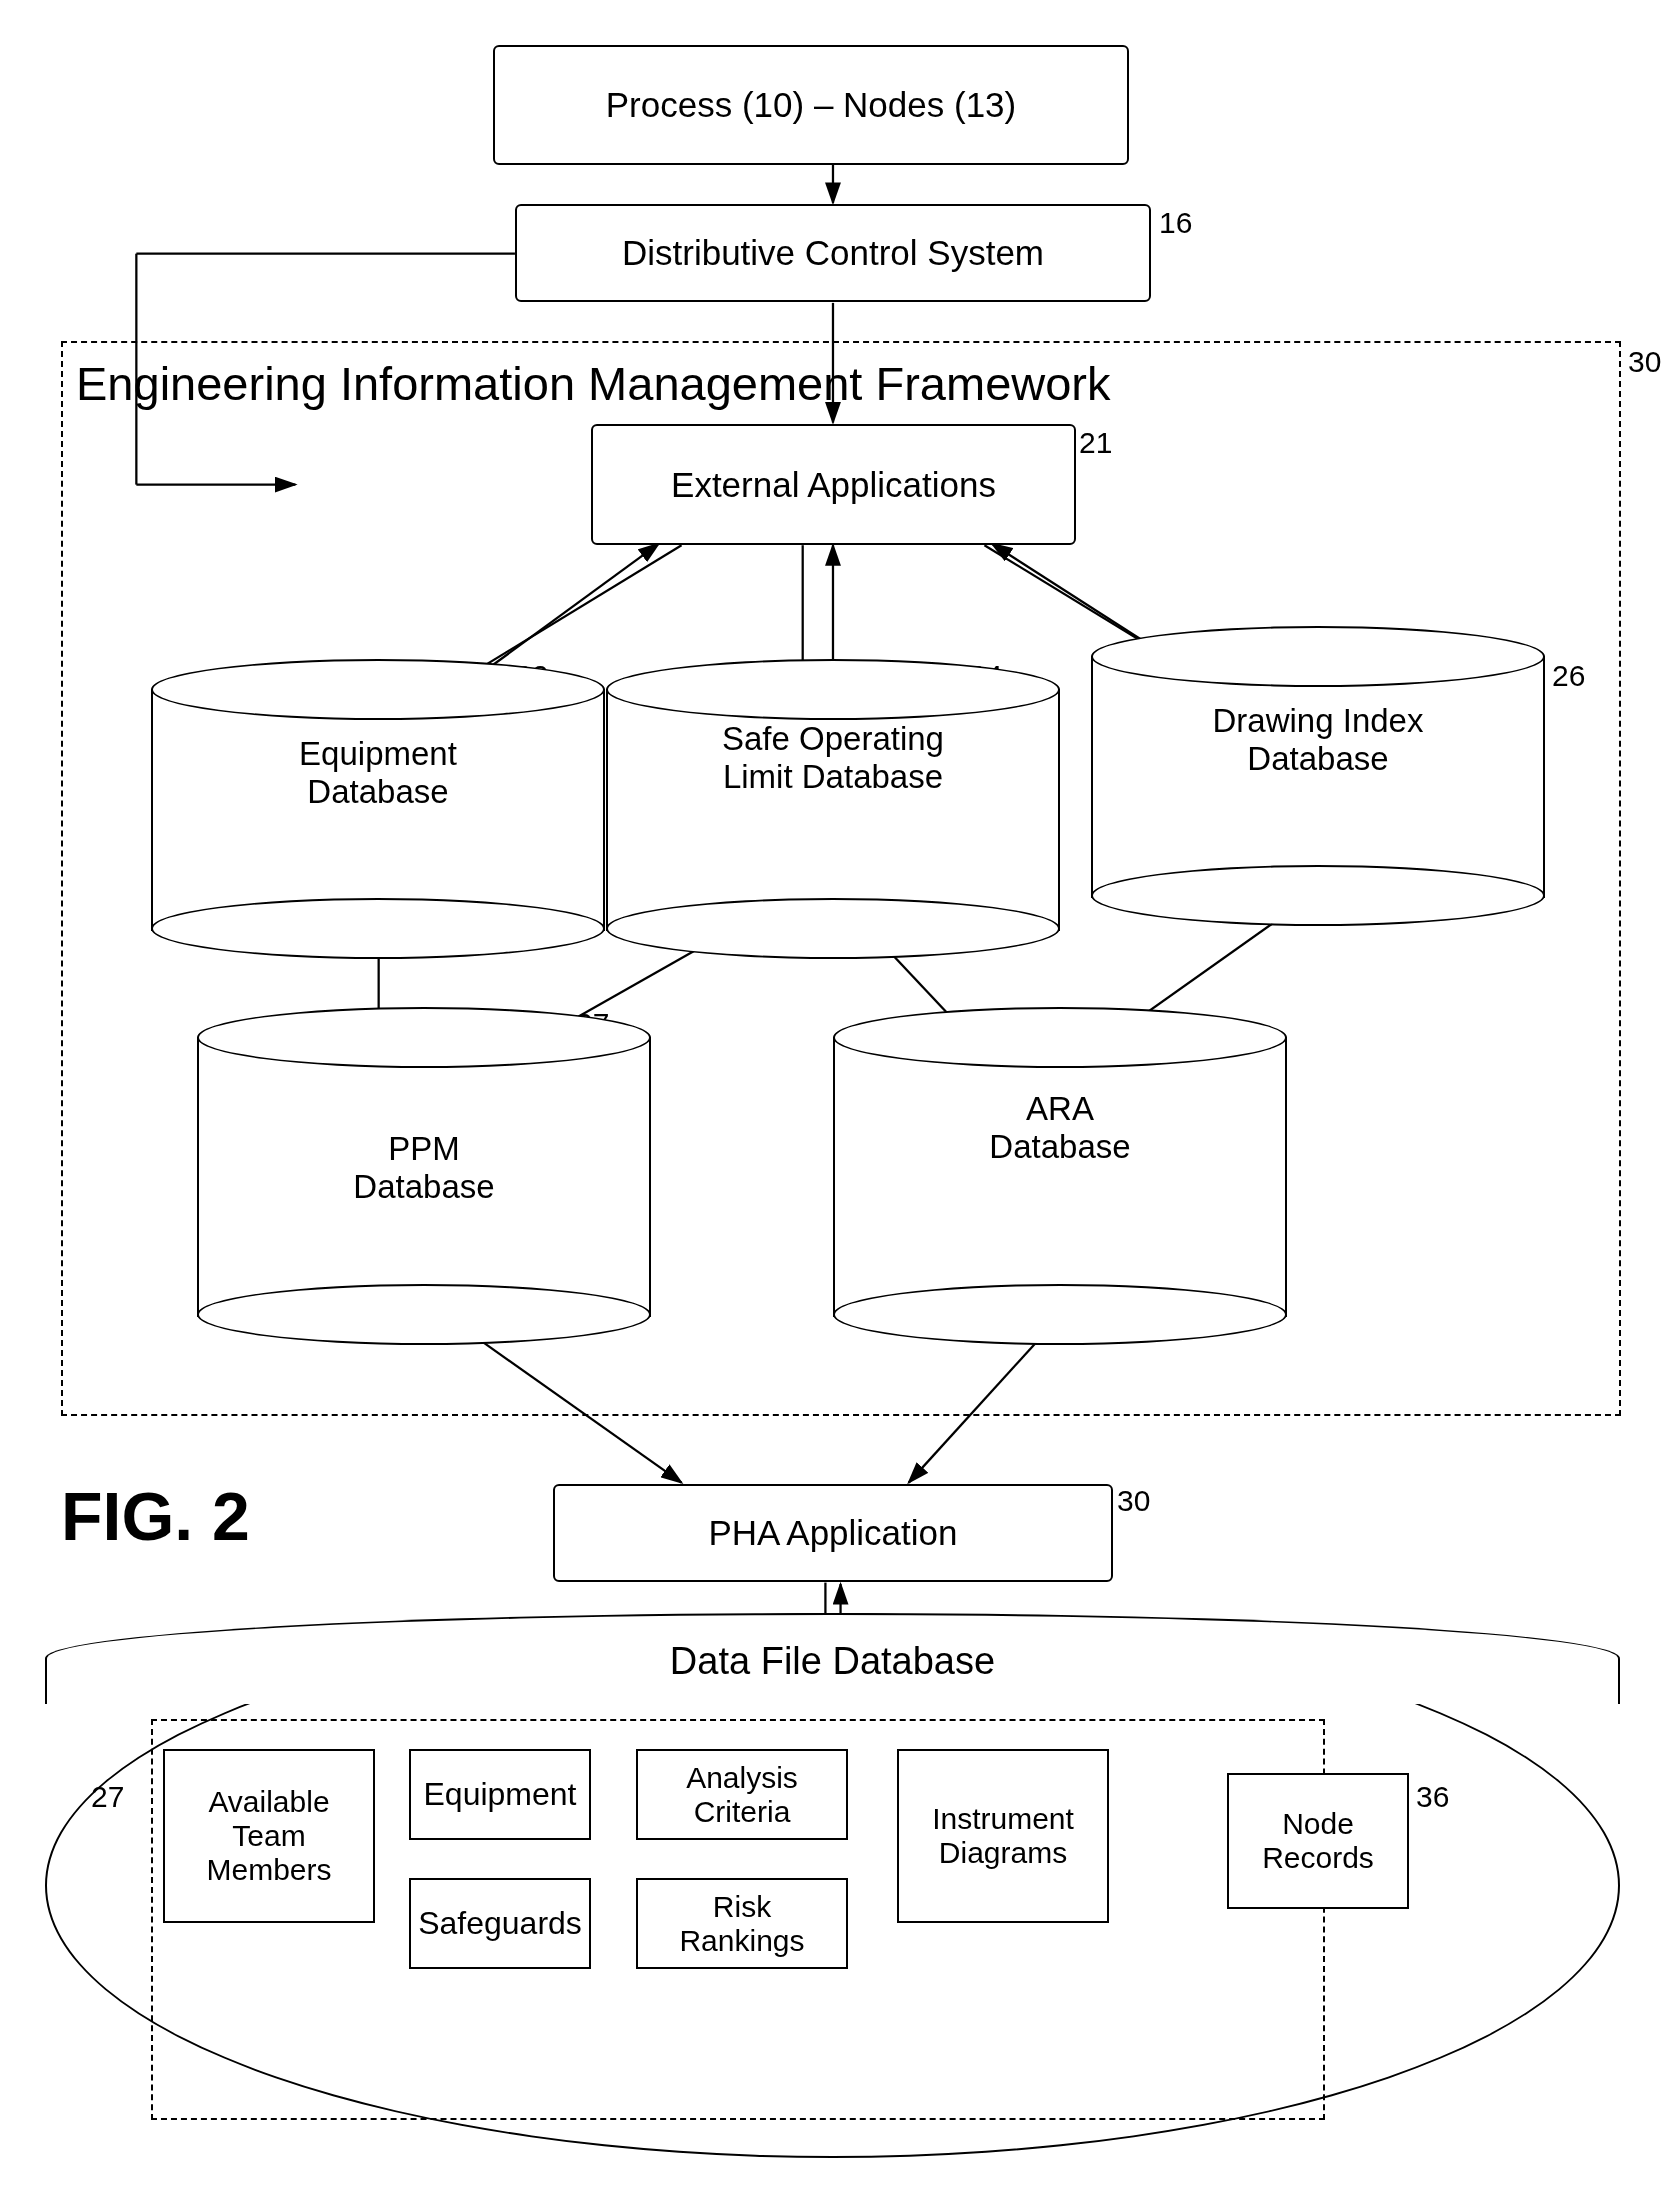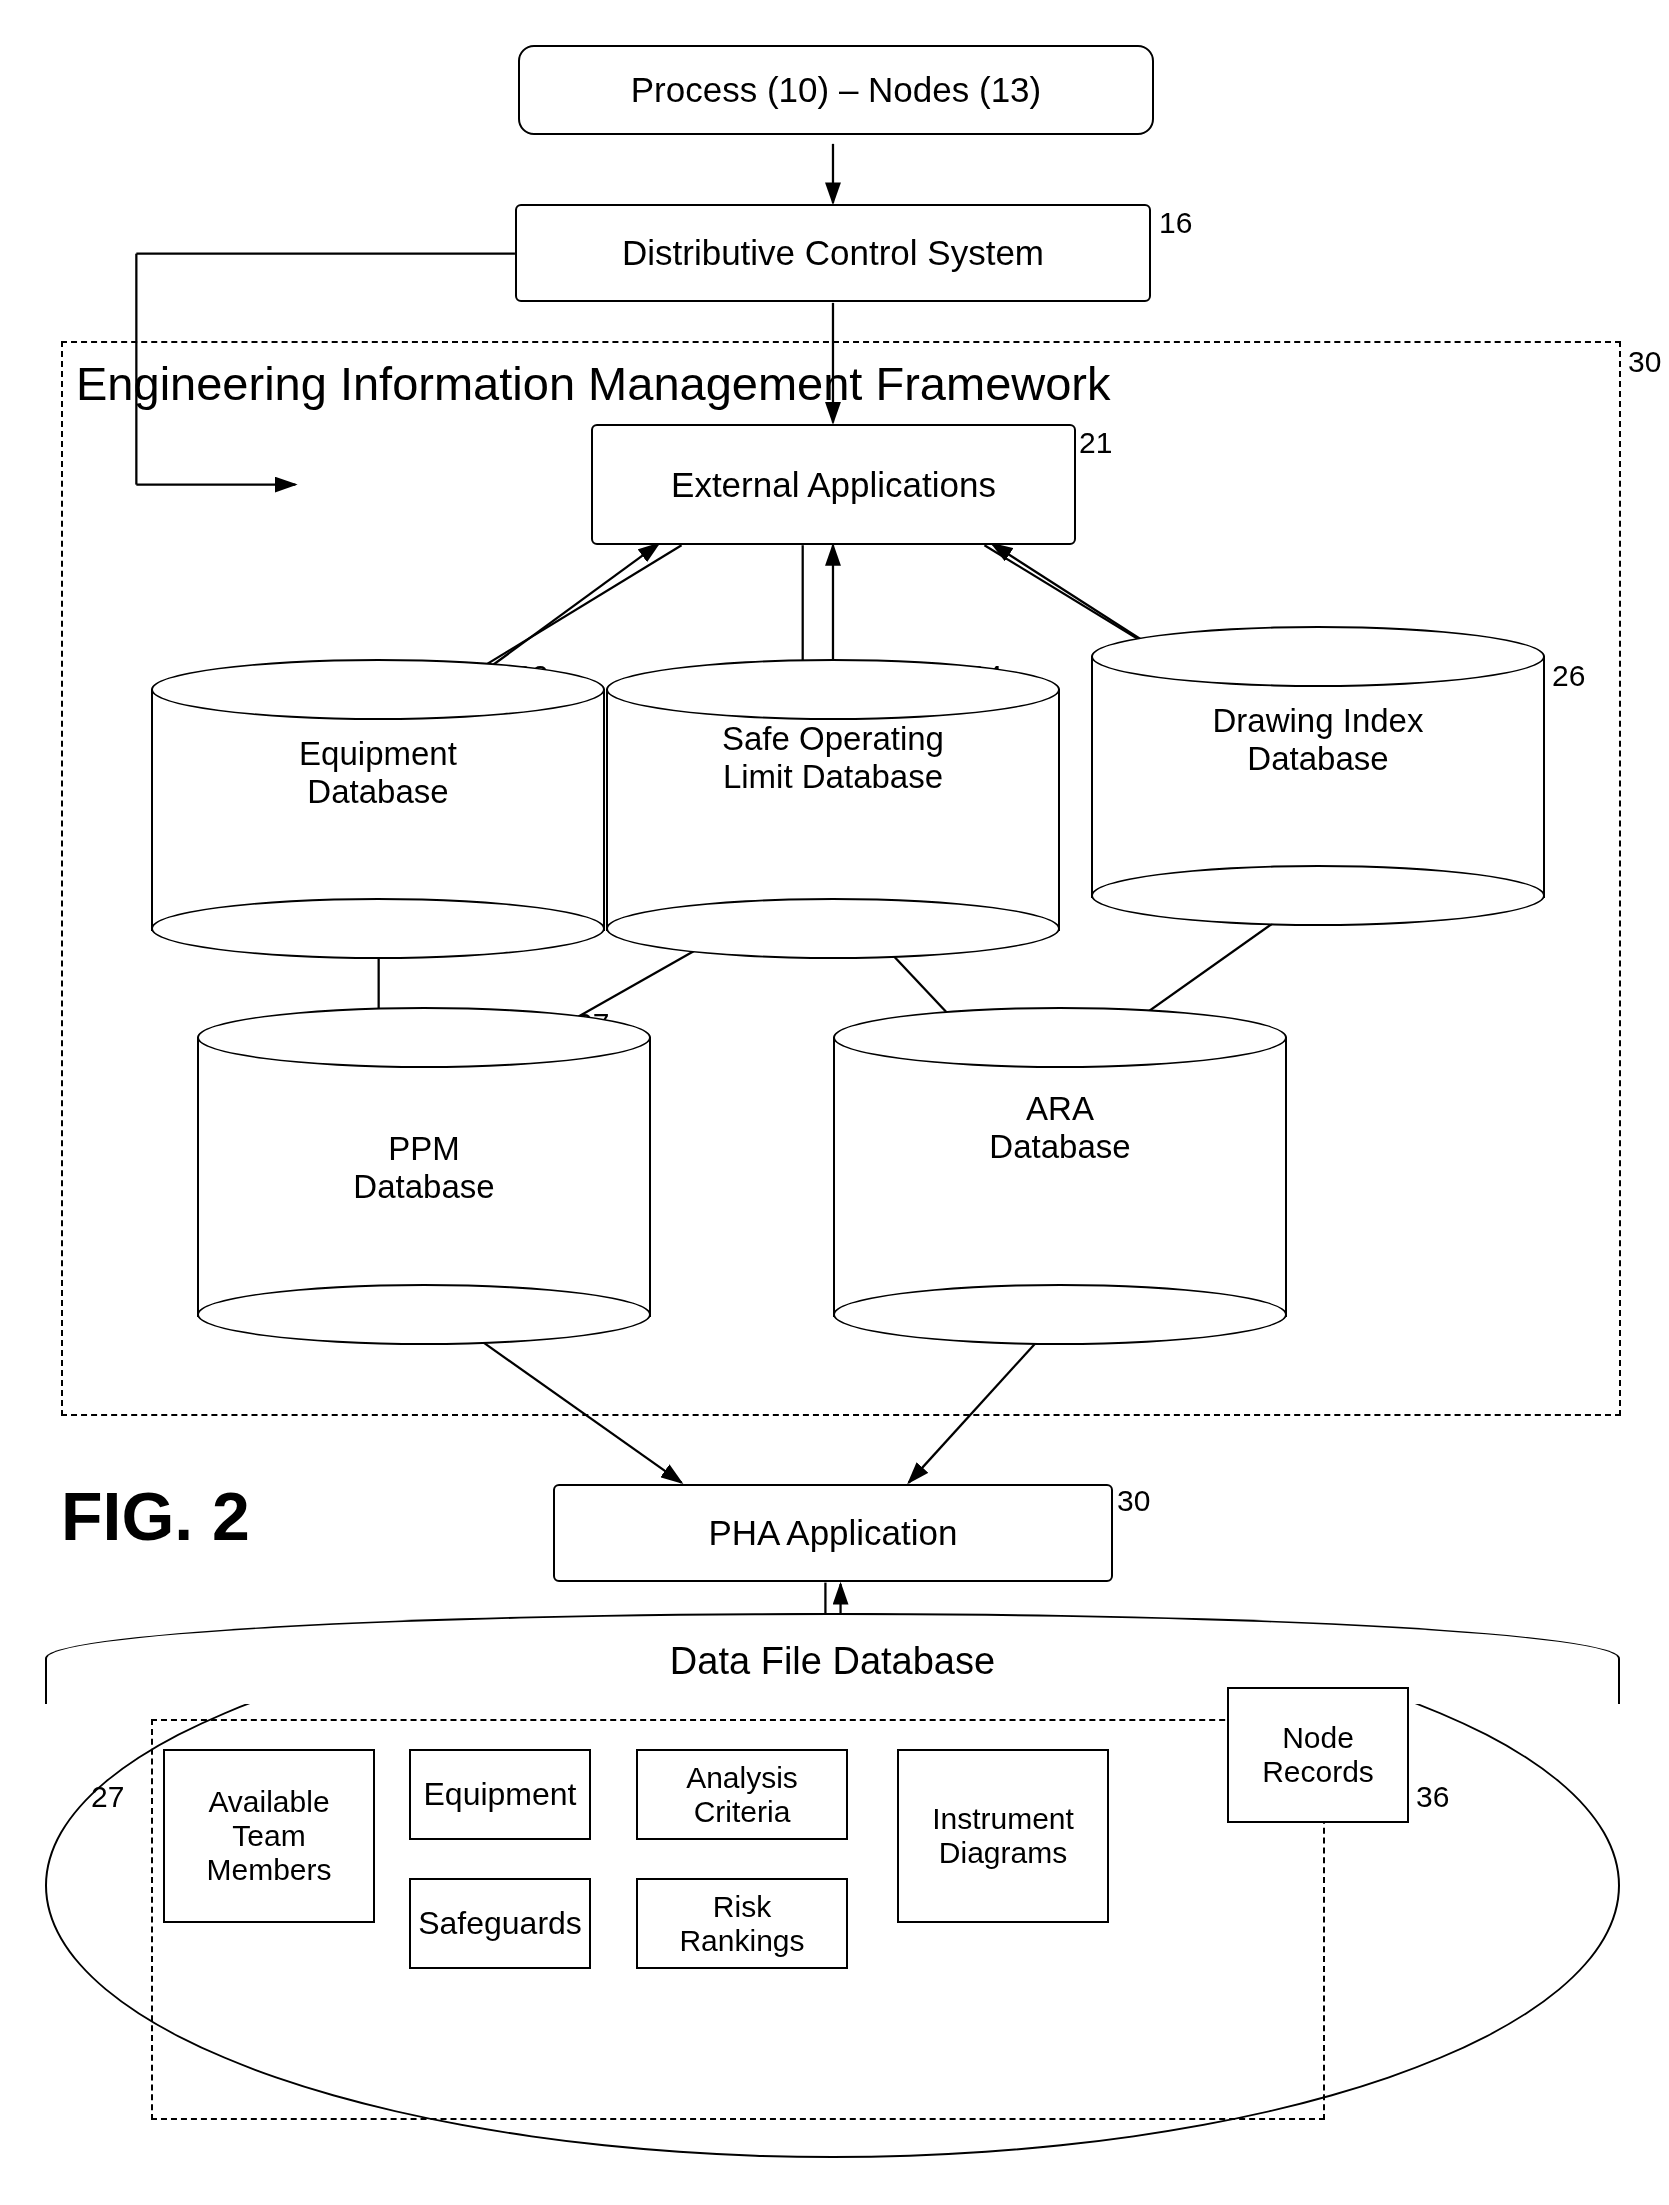--- a/index.html
+++ b/index.html
@@ -31,22 +31,22 @@
       font-size: 35px;
       font-weight: normal;
     }
 
     .box-rounded {
       border-radius: 6px;
     }
 
     
     #process-nodes {
-      left: 518px; top: 45px;
-      width: 636px; height: 90px; border-radius: 16px;
+      left: 493px; top: 45px;
+      width: 636px; height: 120px;
     }
 
     
     #dcs {
       left: 515px; top: 204px;
       width: 636px; height: 98px;
     }
 
     
     #eimf-container {
@@ -353,19 +353,19 @@
   </div>
 
   <div class="small-box" style="left:636px; top:1878px; width:212px; height:91px;">
     <span style="white-space:pre-line; font-size:30px;">Risk
 Rankings</span>
   </div>
 
   <div class="ref-num" style="left:1416px; top:1780px;">
     <span>36</span>
   </div>
-  <div class="small-box" style="left:1227px; top:1687px; width:182px; height:136px;">
+  <div class="small-box" style="left:1227px; top:1773px; width:182px; height:136px;">
     <span style="white-space:pre-line; font-size:30px;">Node
 Records</span>
   </div>
 
 </div>
 
 
 </body></html>

